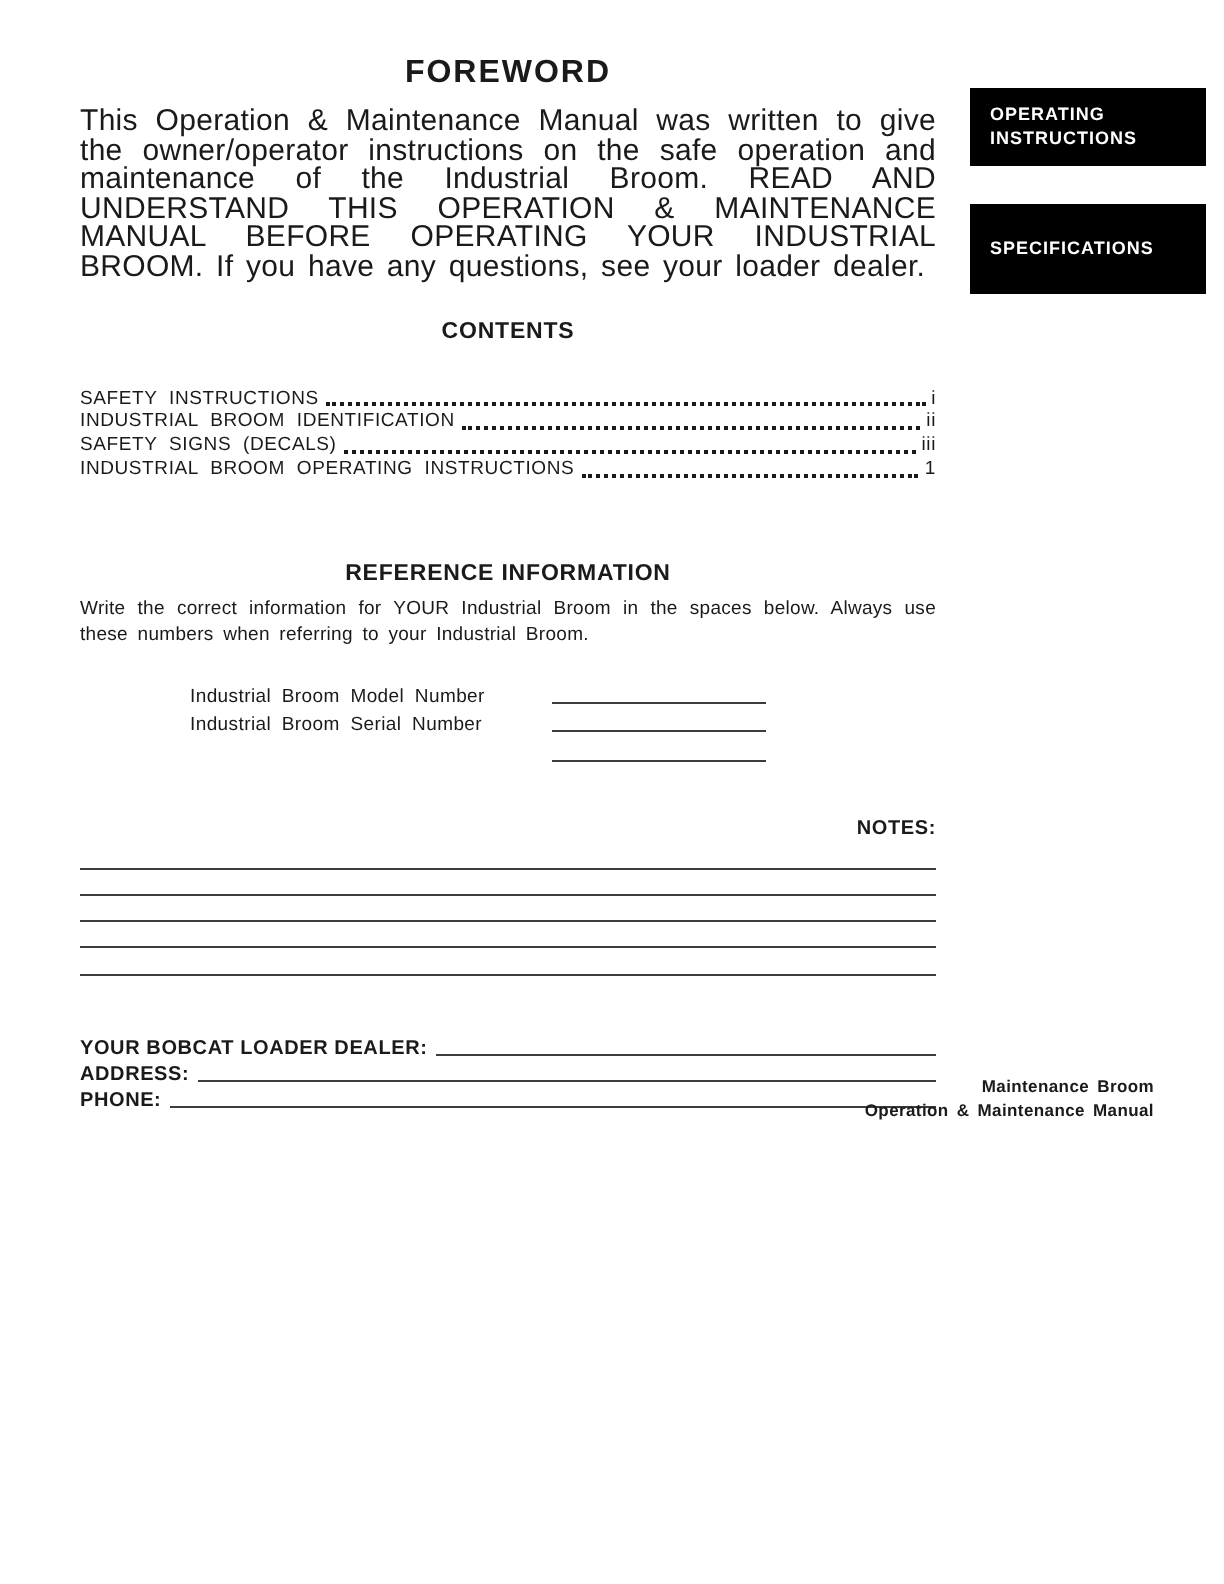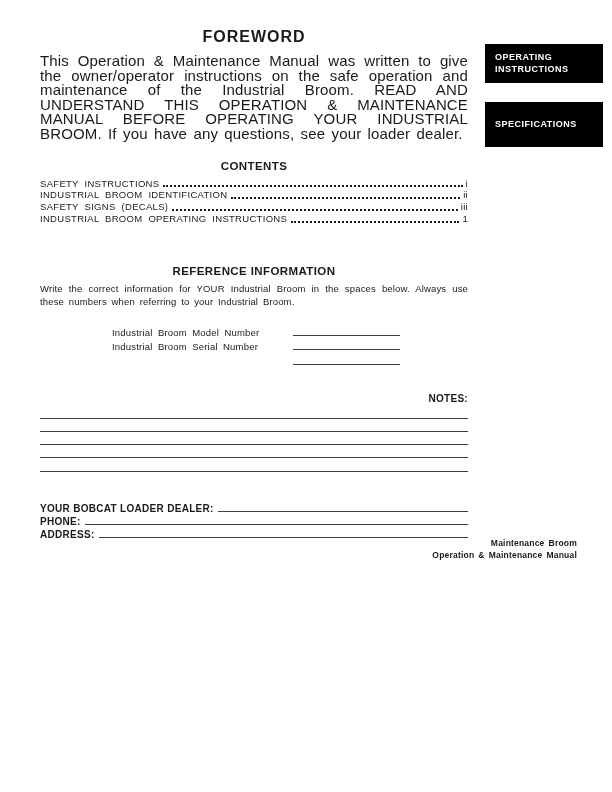--- a/index.html
+++ b/index.html
@@ -41,21 +41,21 @@
     text-align:justify;
     word-spacing:2px;
     letter-spacing:0.15px;
   }
   .section-heading{
     text-align:center;
     font-size:11.5px;
     font-weight:bold;
     letter-spacing:0.4px;
   }
-  .contents-heading{margin-top:18px;margin-bottom:6px;}
+  .contents-heading{margin-top:18px;margin-bottom:22px;}
   .toc-row{
     display:flex;
     align-items:flex-end;
     font-size:9.5px;
     line-height:11.8px;
     letter-spacing:0.3px;
     word-spacing:3px;
   }
   .toc-leader{
     flex:1;
@@ -68,21 +68,21 @@
     font-size:9.5px;
     line-height:13px;
     text-align:justify;
     word-spacing:2px;
     letter-spacing:0.15px;
   }
   .ref-fields{margin-top:16px;}
   .ref-row{
     display:flex;
     align-items:flex-end;
-    margin-left:72px;
+    margin-left:55px;
     height:14.3px;
     font-size:9.5px;
     word-spacing:2.5px;
     letter-spacing:0.2px;
   }
   .ref-label{width:181px;white-space:nowrap;}
   .ref-line{
     width:107px;
     border-bottom:1px solid var(--line);
     margin-bottom:2px;
@@ -213,25 +213,25 @@
         <div class="note-line"></div>
         <div class="note-line"></div>
       </div>
 
     <div id="dealer-block" class="dealer-block">
         <div class="dealer-row">
           <span class="blabel">YOUR BOBCAT LOADER DEALER:</span>
           <span class="fill-line"></span>
         </div>
         <div class="dealer-row">
+          <span class="blabel">ADDRESS:</span>
+          <span class="fill-line"></span>
+        </div>
+        <div class="dealer-row">
           <span class="blabel">PHONE:</span>
-          <span class="fill-line"></span>
-        </div>
-        <div class="dealer-row">
-          <span class="blabel">ADDRESS:</span>
           <span class="fill-line"></span>
         </div>
       </div>
 
   </div>
 
   <div id="side-tabs">
       <div class="side-tab side-tab-0">
         <span class="tab-label">OPERATING INSTRUCTIONS</span>
       </div>

